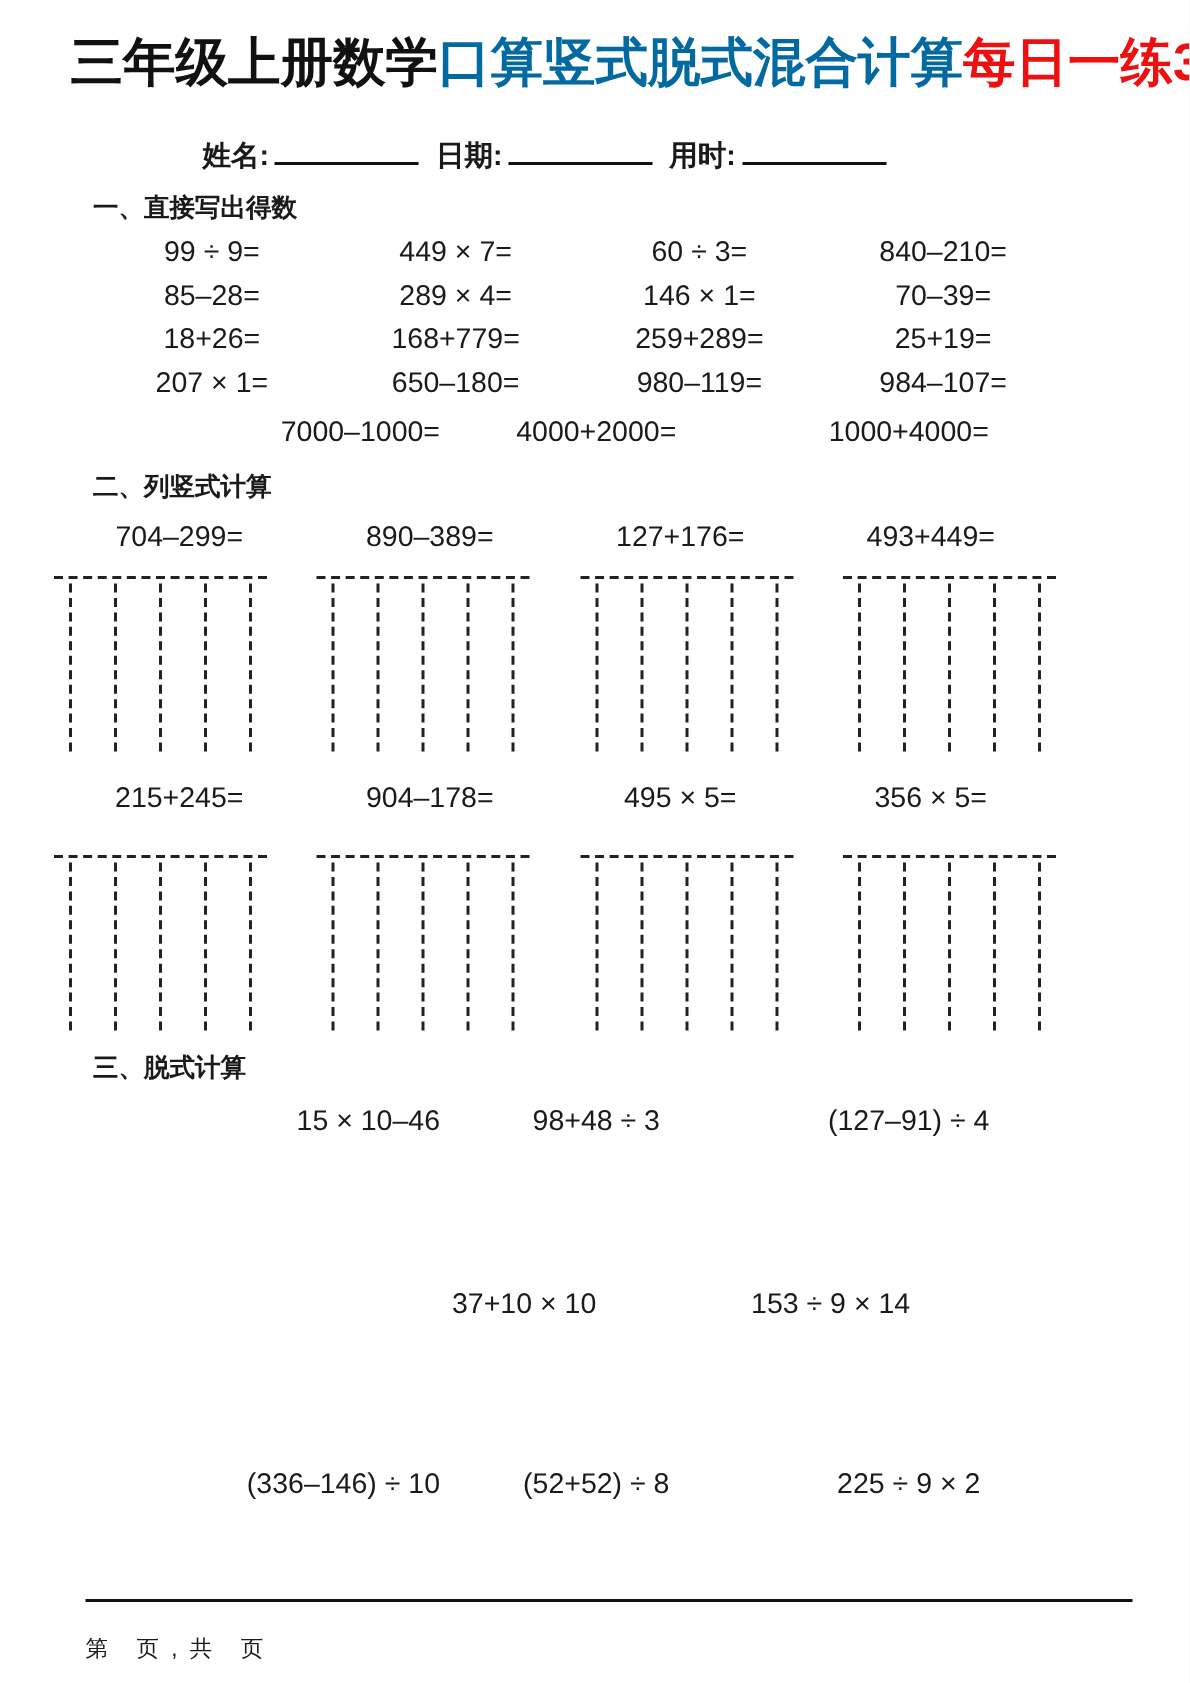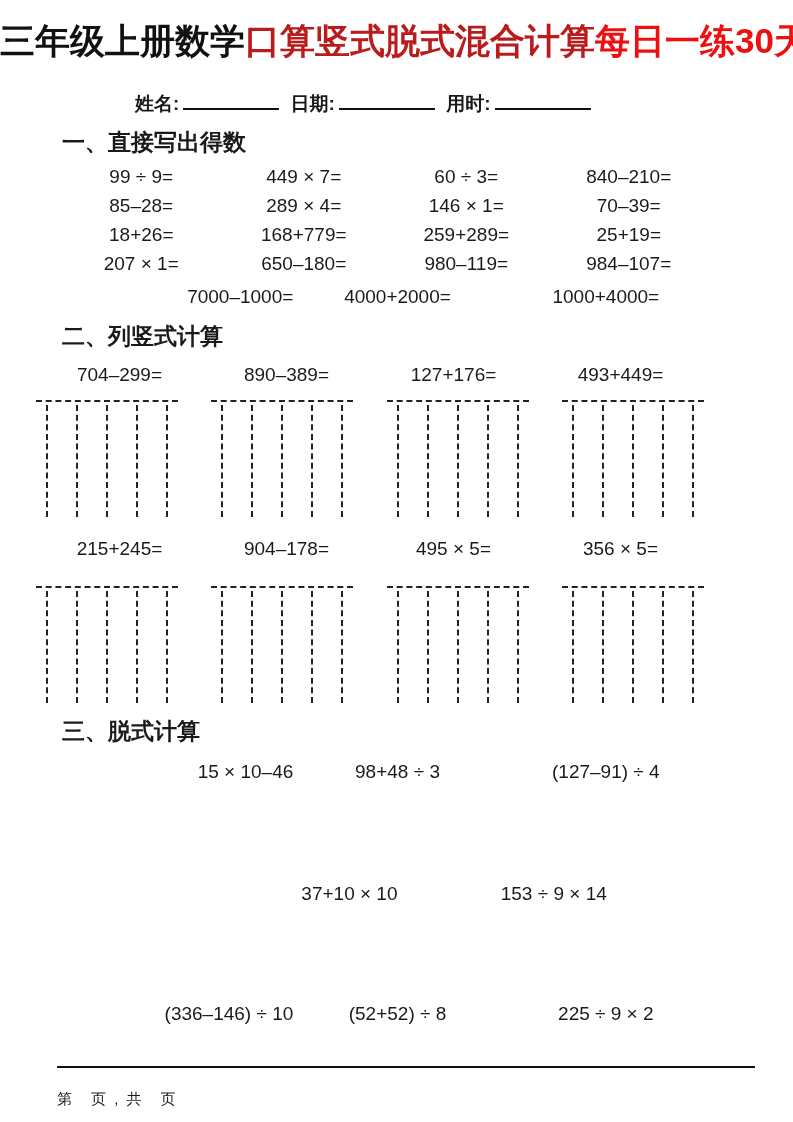--- a/index.html
+++ b/index.html
@@ -29,21 +29,21 @@
   .blank{
     display:inline-block;
     width:96px;
     border-bottom:2px solid #111;
     height:16px;
     margin:0 6px 0 4px;
     vertical-align:baseline;
   }
   .sec-heading{
     margin:10px 0 0 62px;
-    font-size:23px;
+    font-size:17px;
     font-weight:bold;
   }
   
   .s1-grid{margin:8px 0 0 60px;width:650px;}
   .s1-row{display:flex;height:29px;}
   .s1-row .cell{flex:1;text-align:center;font-size:19px;}
   .s1-last{display:flex;height:29px;align-items:center;margin:0 0 0 60px;width:650px;}
   .s1-last .cell{flex:1;font-size:19px;}
   .s1-last .cell:nth-child(1){text-align:right;padding-left:25px;}
   .s1-last .cell:nth-child(2){text-align:center;}
@@ -97,21 +97,21 @@
   }
   .spacer-s2{margin-top:14px;}
   .grids-row-2{margin-top:22px;}
 </style>
 </head>
 <body>
 
 <div class="page">
 
   <div class="title">
-    <span style="color: rgb(17, 17, 17);">三年级上册数学</span><span style="color: #b91c1c;">口算竖式脱式混合计算</span><span style="color: rgb(238, 16, 16);">每日一练30天</span>
+    <span style="color: rgb(17, 17, 17); margin-left: 47px;">三年级上册数学</span><span style="color: #0369a1;">口算竖式脱式混合计算</span><span style="color: rgb(238, 16, 16);">每日一练30天</span>
   </div>
 
   <div class="info-row">
     <span>姓名:</span><span class="blank"></span>
     <span>日期:</span><span class="blank"></span>
     <span>用时:</span><span class="blank"></span>
   </div>
 
   <div class="sec-heading">一、直接写出得数</div>
 

